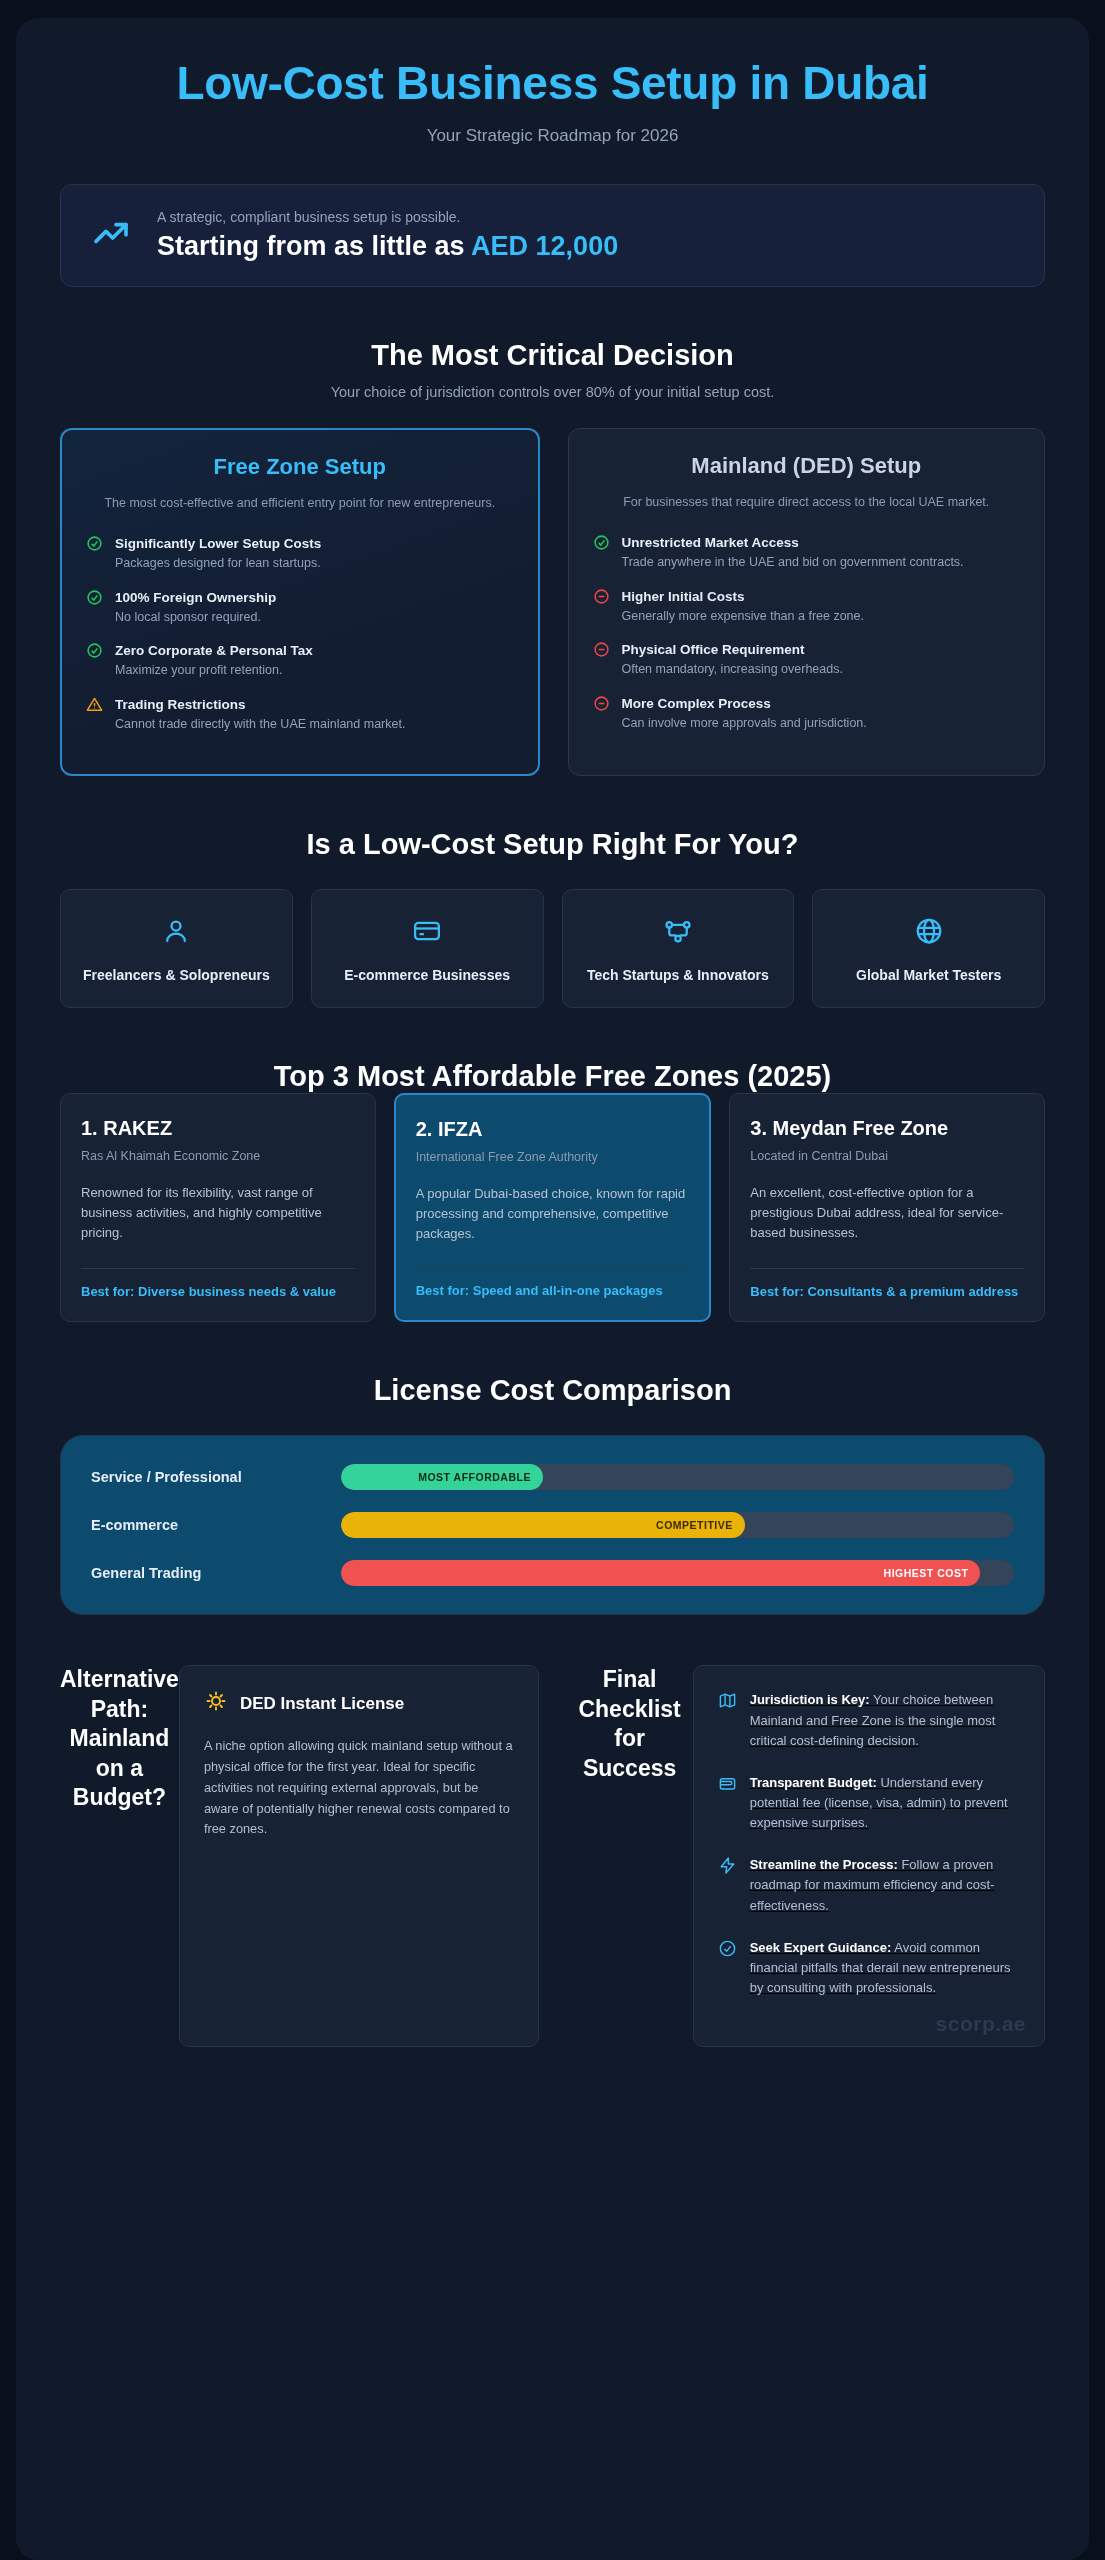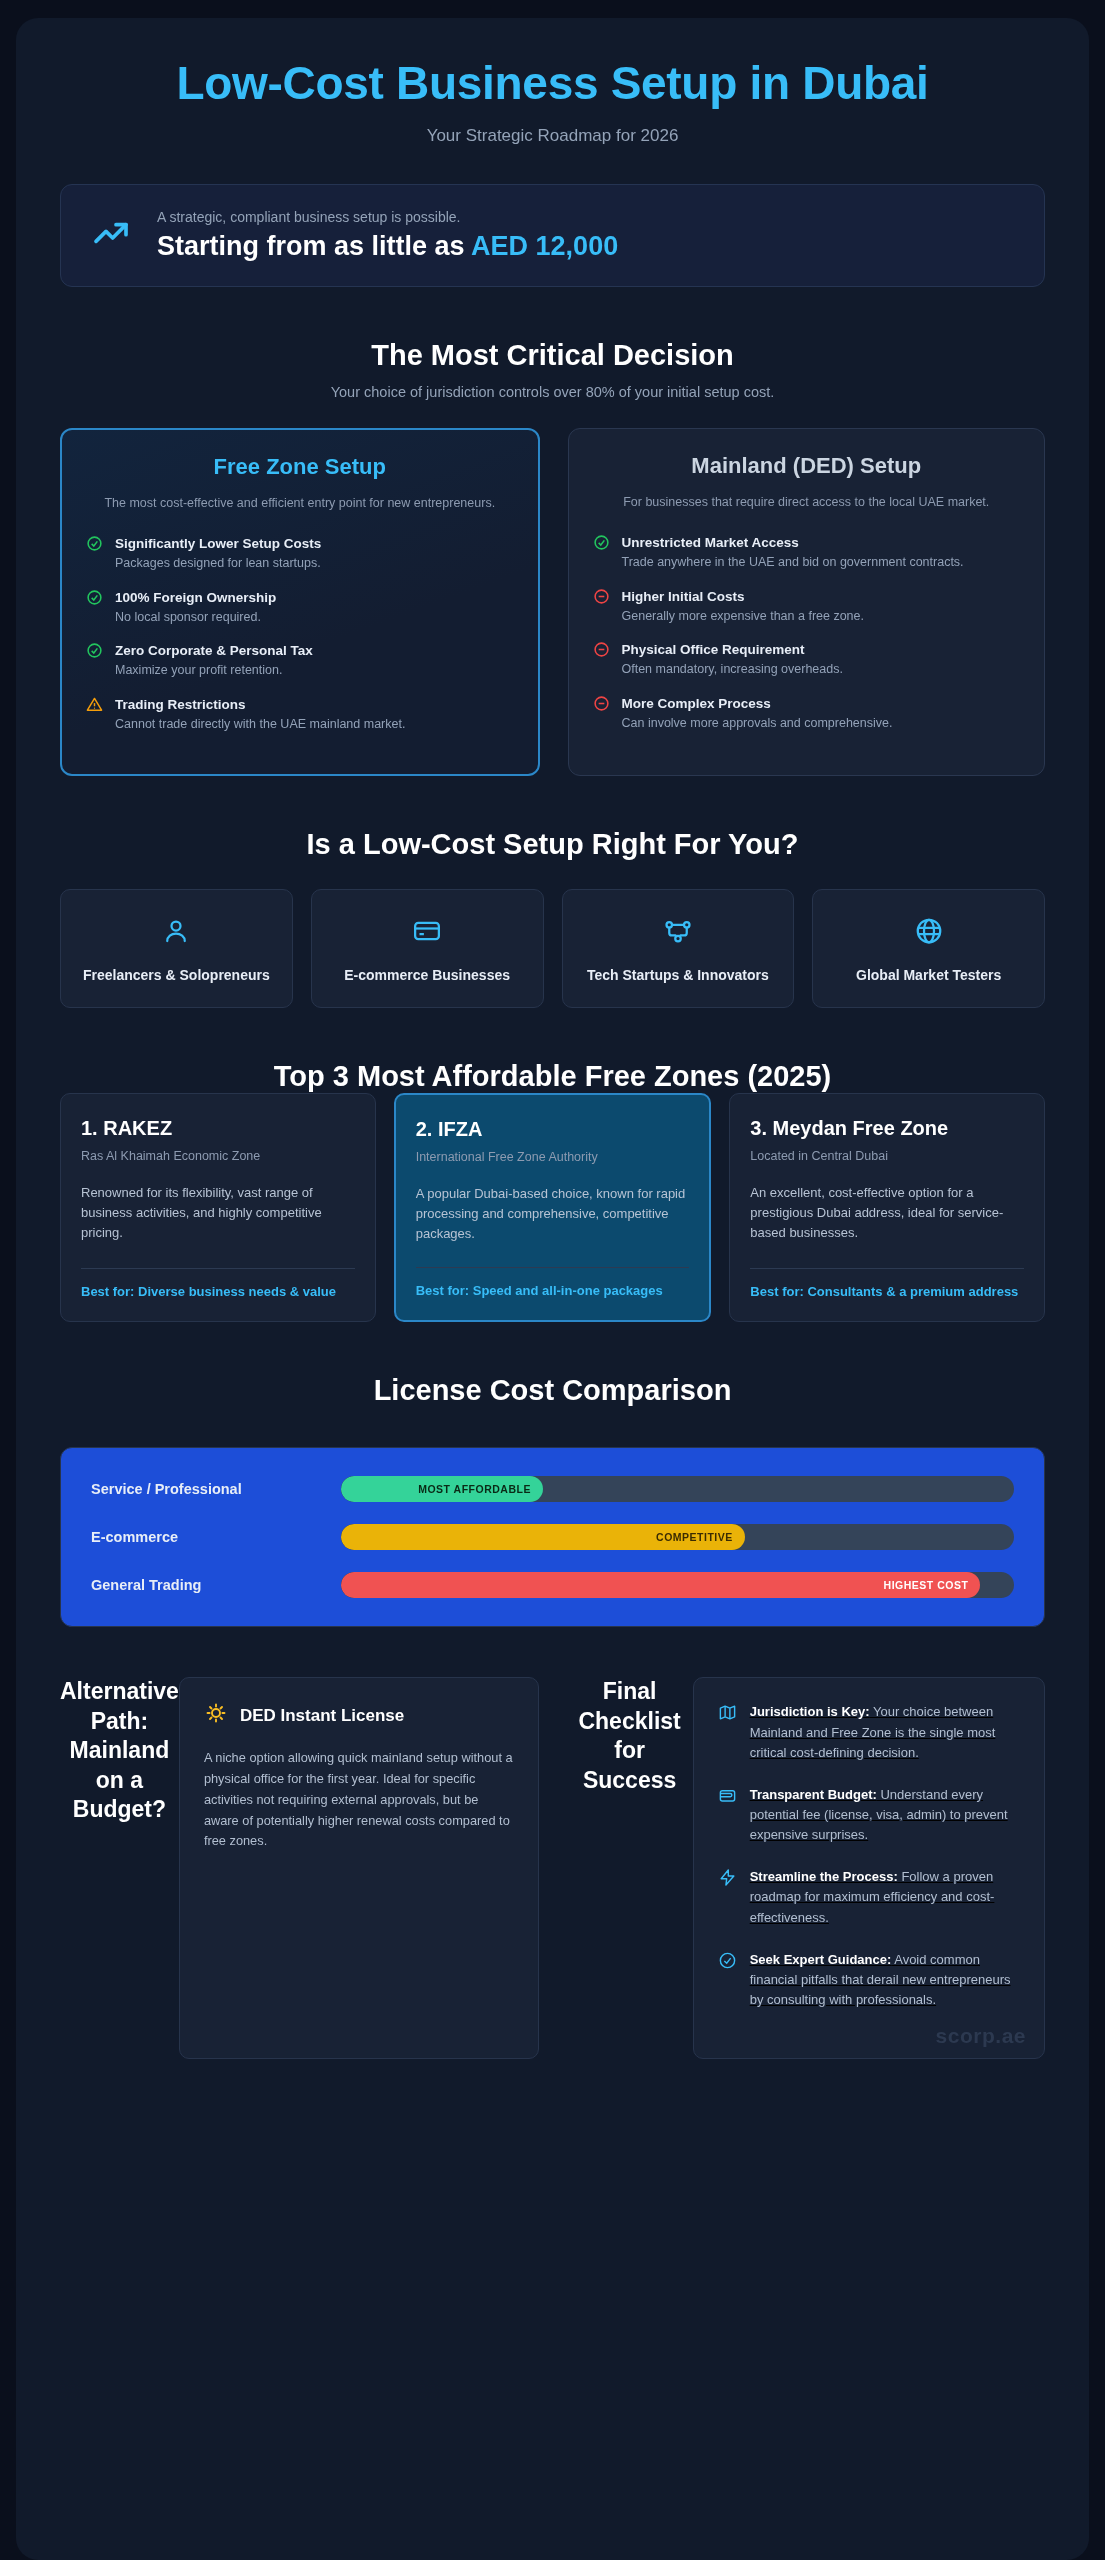--- a/index.html
+++ b/index.html
@@ -163,24 +163,24 @@
     padding-top: 14px;
     color: #38bdf8;
     font-size: 13px;
     font-weight: bold;
     line-height: 1.45;
   }
   .zone-spacer { flex: 1 1 auto; min-height: 22px; }
 
   
   .costbox {
-    margin-top: 40px;
-    background: #1d4ed8;
+    margin-top: 28px;
+    background: #0c4a6e;
     border: 1px solid #27344c;
-    border-radius: 12px;
+    border-radius: 23px;
     padding: 28px 30px;
   }
   .costrow {
     display: flex;
     align-items: center;
     margin-bottom: 22px;
   }
   .costrow:last-child { margin-bottom: 0; }
   .cost-label {
     flex: 0 0 250px;
@@ -400,21 +400,21 @@
 
       <div class="feature">
         <span class="feat-ico">
           <svg width="17" height="17" viewBox="0 0 24 24" fill="none" stroke="#ef4444" stroke-width="2.2">
               <circle cx="12" cy="12" r="9"></circle>
               <line x1="8" y1="12" x2="16" y2="12"></line>
             </svg>
         </span>
         <span>
           <span class="feat-title">More Complex Process</span>
-          <div class="feat-desc">Can involve more approvals and comprehensive.</div>
+          <div class="feat-desc">Can involve more approvals and jurisdiction.</div>
         </span>
       </div>
     </div>
   </div>
 
   <h2 class="section">Is a Low-Cost Setup Right For You?</h2>
   <div class="tiles">
 
     <div class="tile">
       <div class="tile-ico">

